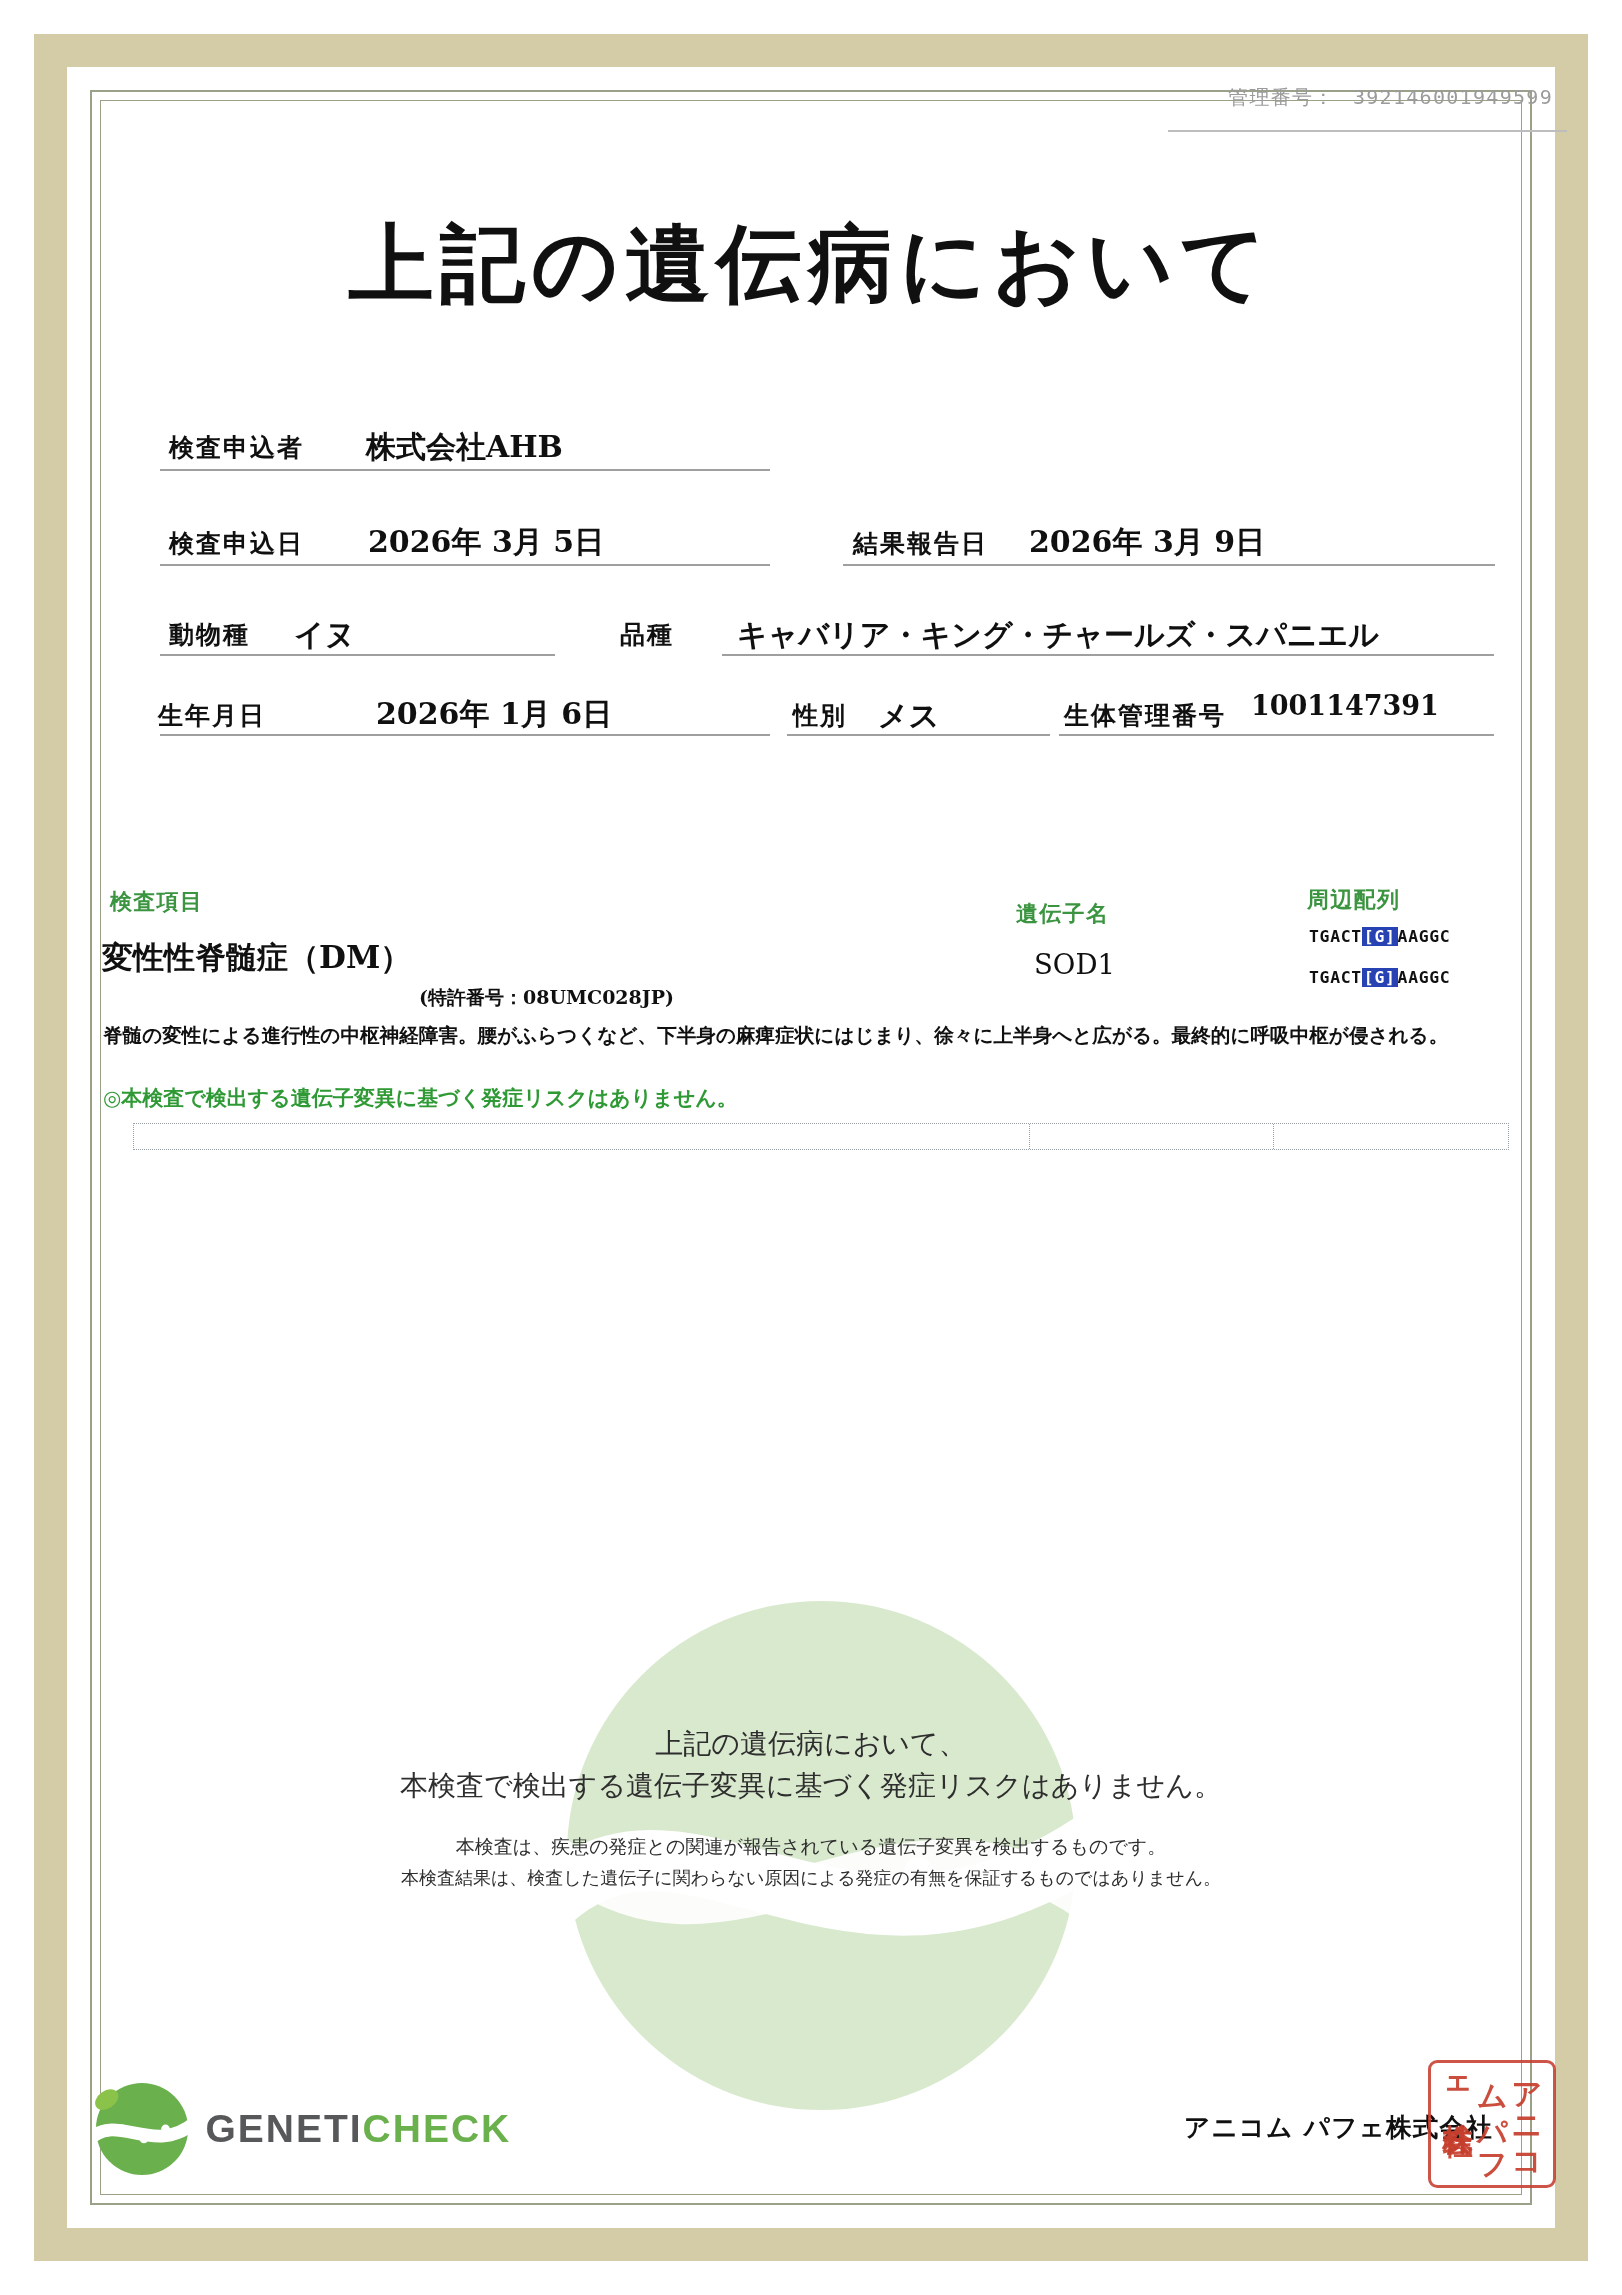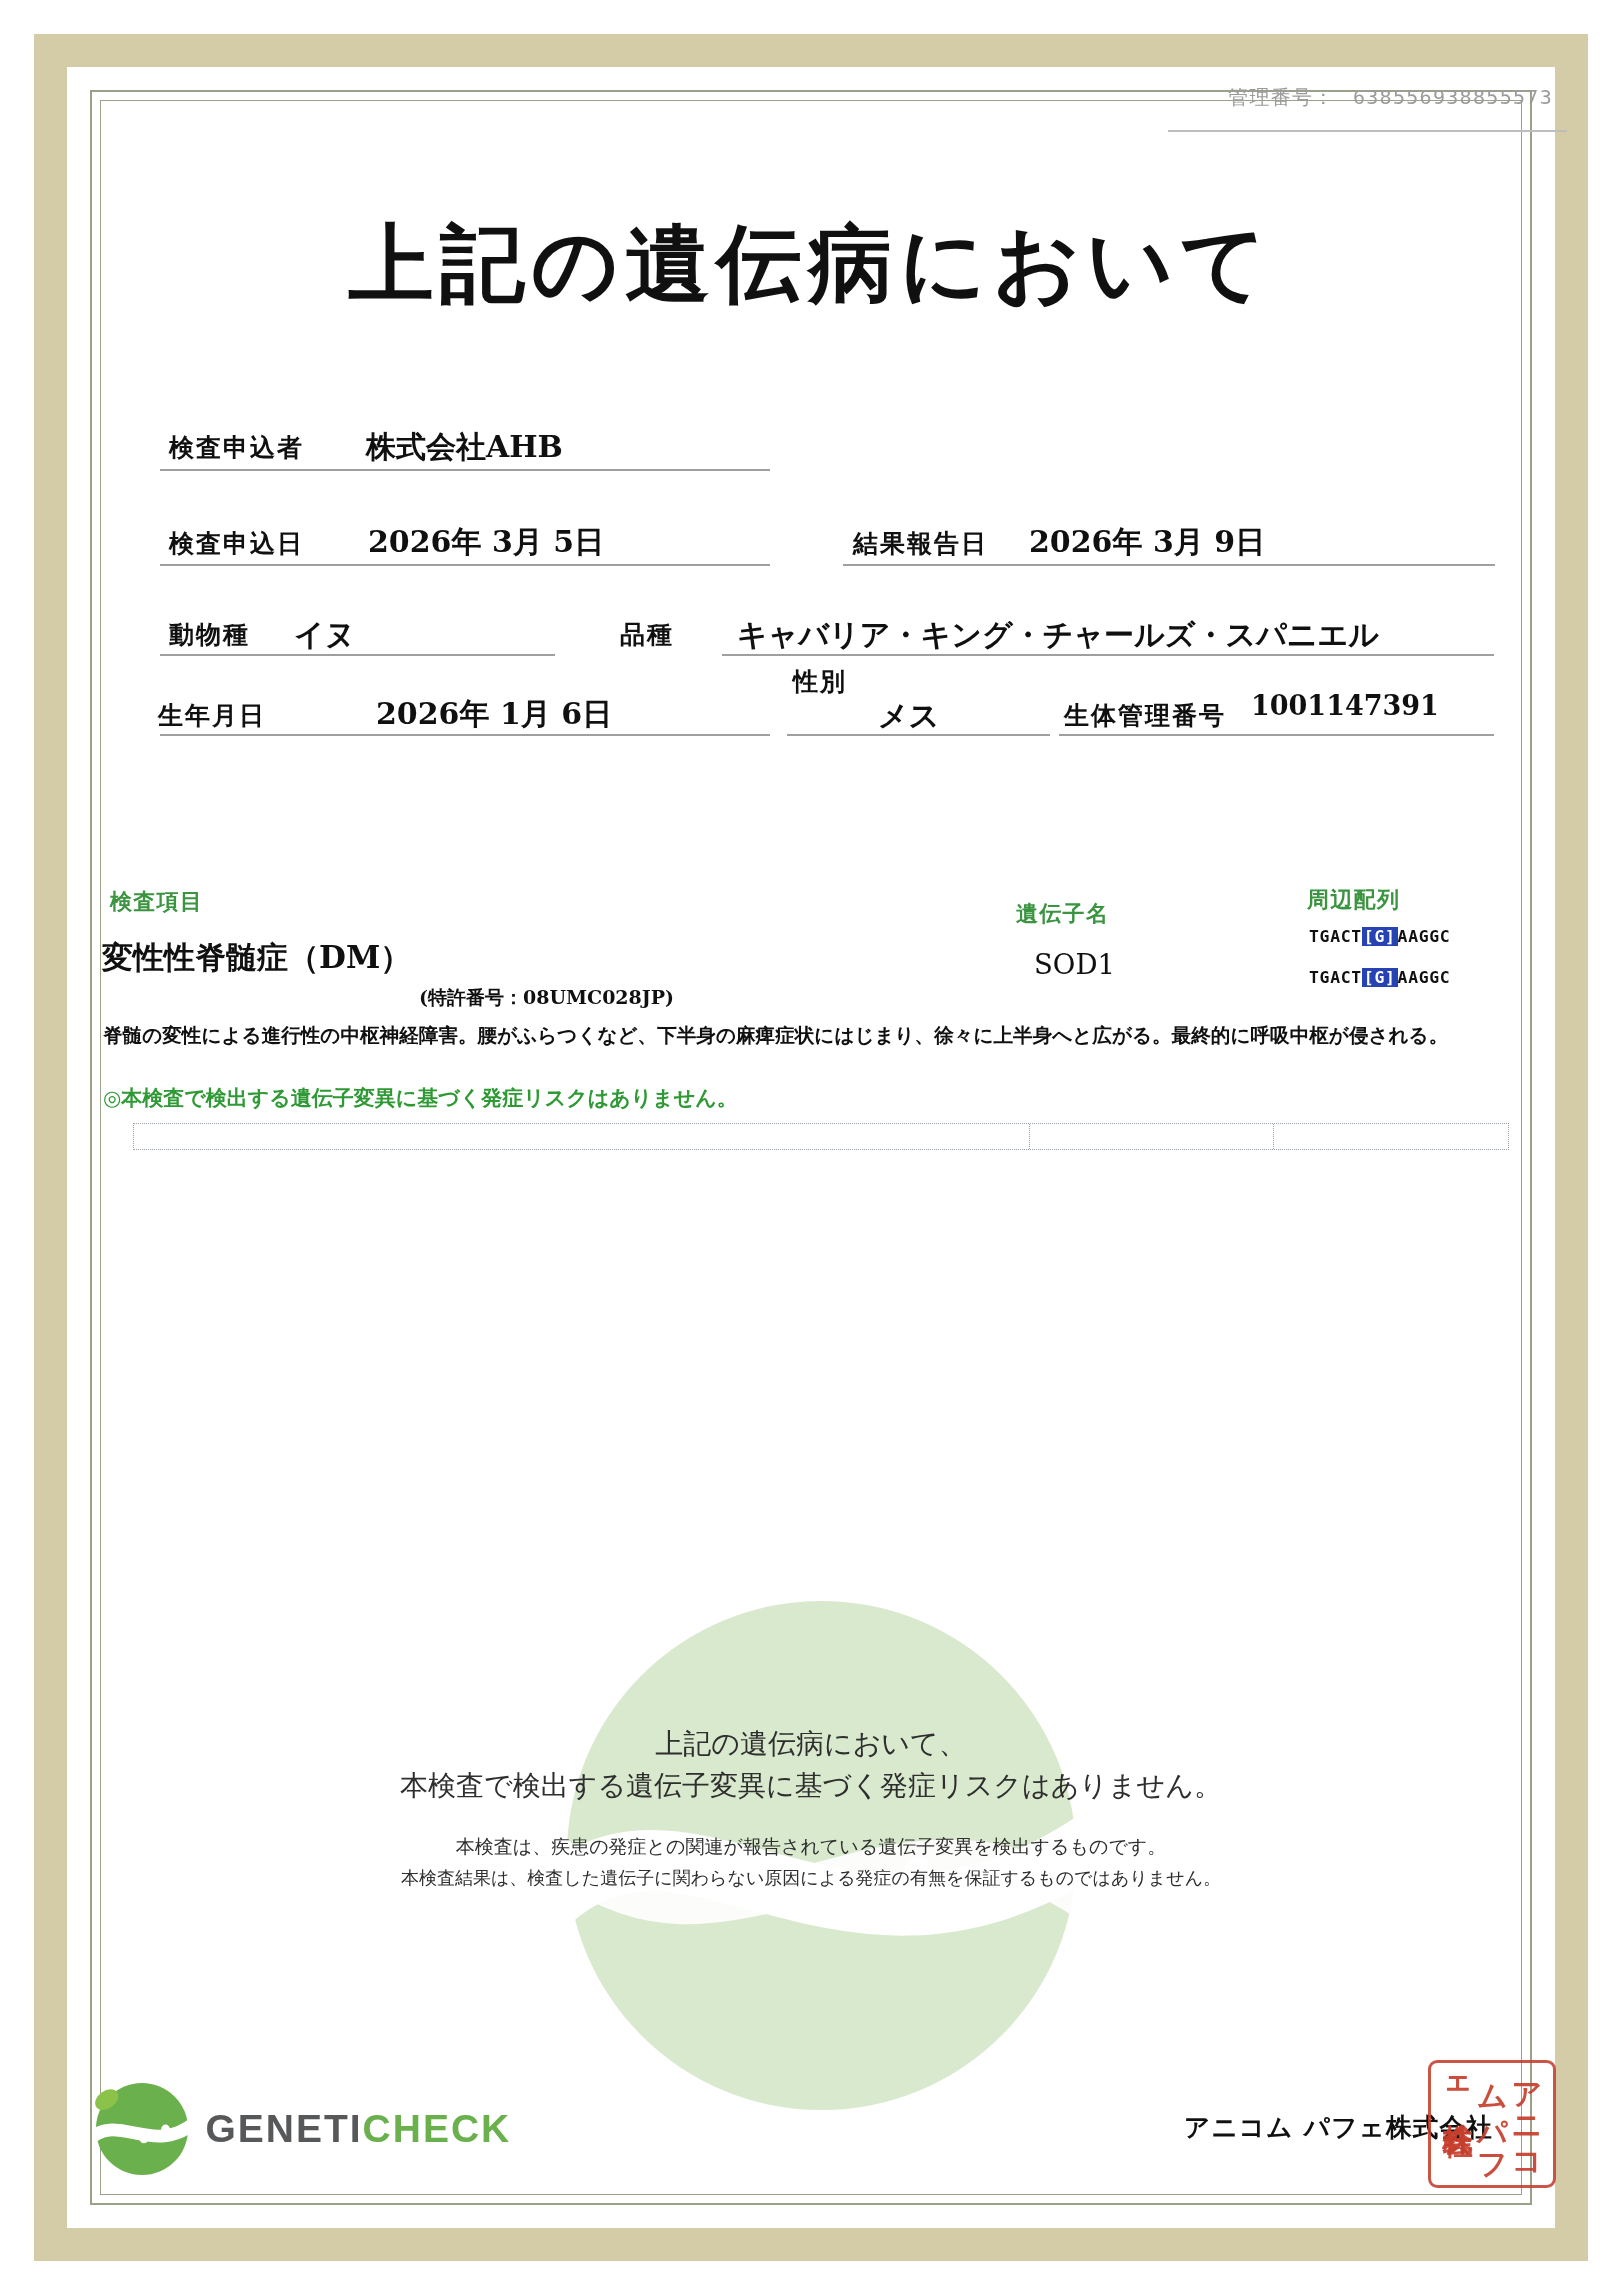--- a/index.html
+++ b/index.html
@@ -103,21 +103,21 @@
 <body>
 
 <div class="page">
 
   <div class="tan-border"></div>
   <div class="frame">
     <div class="frame-inner"></div>
   </div>
 
   <div class="mgmt">
-    <span>管理番号：</span><span class="num">638556938855573</span>
+    <span>管理番号：</span><span class="num">392146001949599</span>
   </div>
   <div class="mgmt-line"></div>
 
   <h1 class="title">上記の遺伝病において</h1>
 
   <div class="lbl" style="left:169px; top:431px;">検査申込者</div>
   <div class="val" style="left:366px; top:427px;">株式会社AHB</div>
   <div class="ul" style="left:160px; top:469px; width:610px;"></div>
 
   <div class="lbl" style="left:169px; top:527px;">検査申込日</div>
@@ -130,21 +130,21 @@
   <div class="lbl" style="left:169px; top:618px;">動物種</div>
   <div class="val" style="left:294px; top:615px;">イヌ</div>
   <div class="ul" style="left:160px; top:654px; width:395px;"></div>
   <div class="lbl" style="left:620px; top:618px;">品種</div>
   <div class="val" style="left:737px; top:615px;">キャバリア・キング・チャールズ・スパニエル</div>
   <div class="ul" style="left:722px; top:654px; width:772px;"></div>
 
   <div class="lbl" style="left:158px; top:699px;">生年月日</div>
   <div class="val" style="left:376px; top:694px;">2026年 1月 6日</div>
   <div class="ul" style="left:160px; top:734px; width:610px;"></div>
-  <div class="lbl" style="left:793px; top:665px;text-align:center;">性別</div>
+  <div class="lbl" style="left:793px; top:699px;text-align:center;">性別</div>
   <div class="val" style="left:878px; top:696px;">メス</div>
   <div class="ul" style="left:787px; top:734px; width:263px;"></div>
   <div class="lbl" style="left:1064px; top:699px;">生体管理番号</div>
   <div class="val" style="left:1251px; top:690px; font-size:27px;">1001147391</div>
   <div class="ul" style="left:1059px; top:734px; width:435px;"></div>
 
   <div class="col-head" style="left:110px; top:887px;">検査項目</div>
   <div class="col-head" style="left:1016px; top:899px;">遺伝子名</div>
   <div class="col-head" style="left:1307px; top:885px;">周辺配列</div>
 

